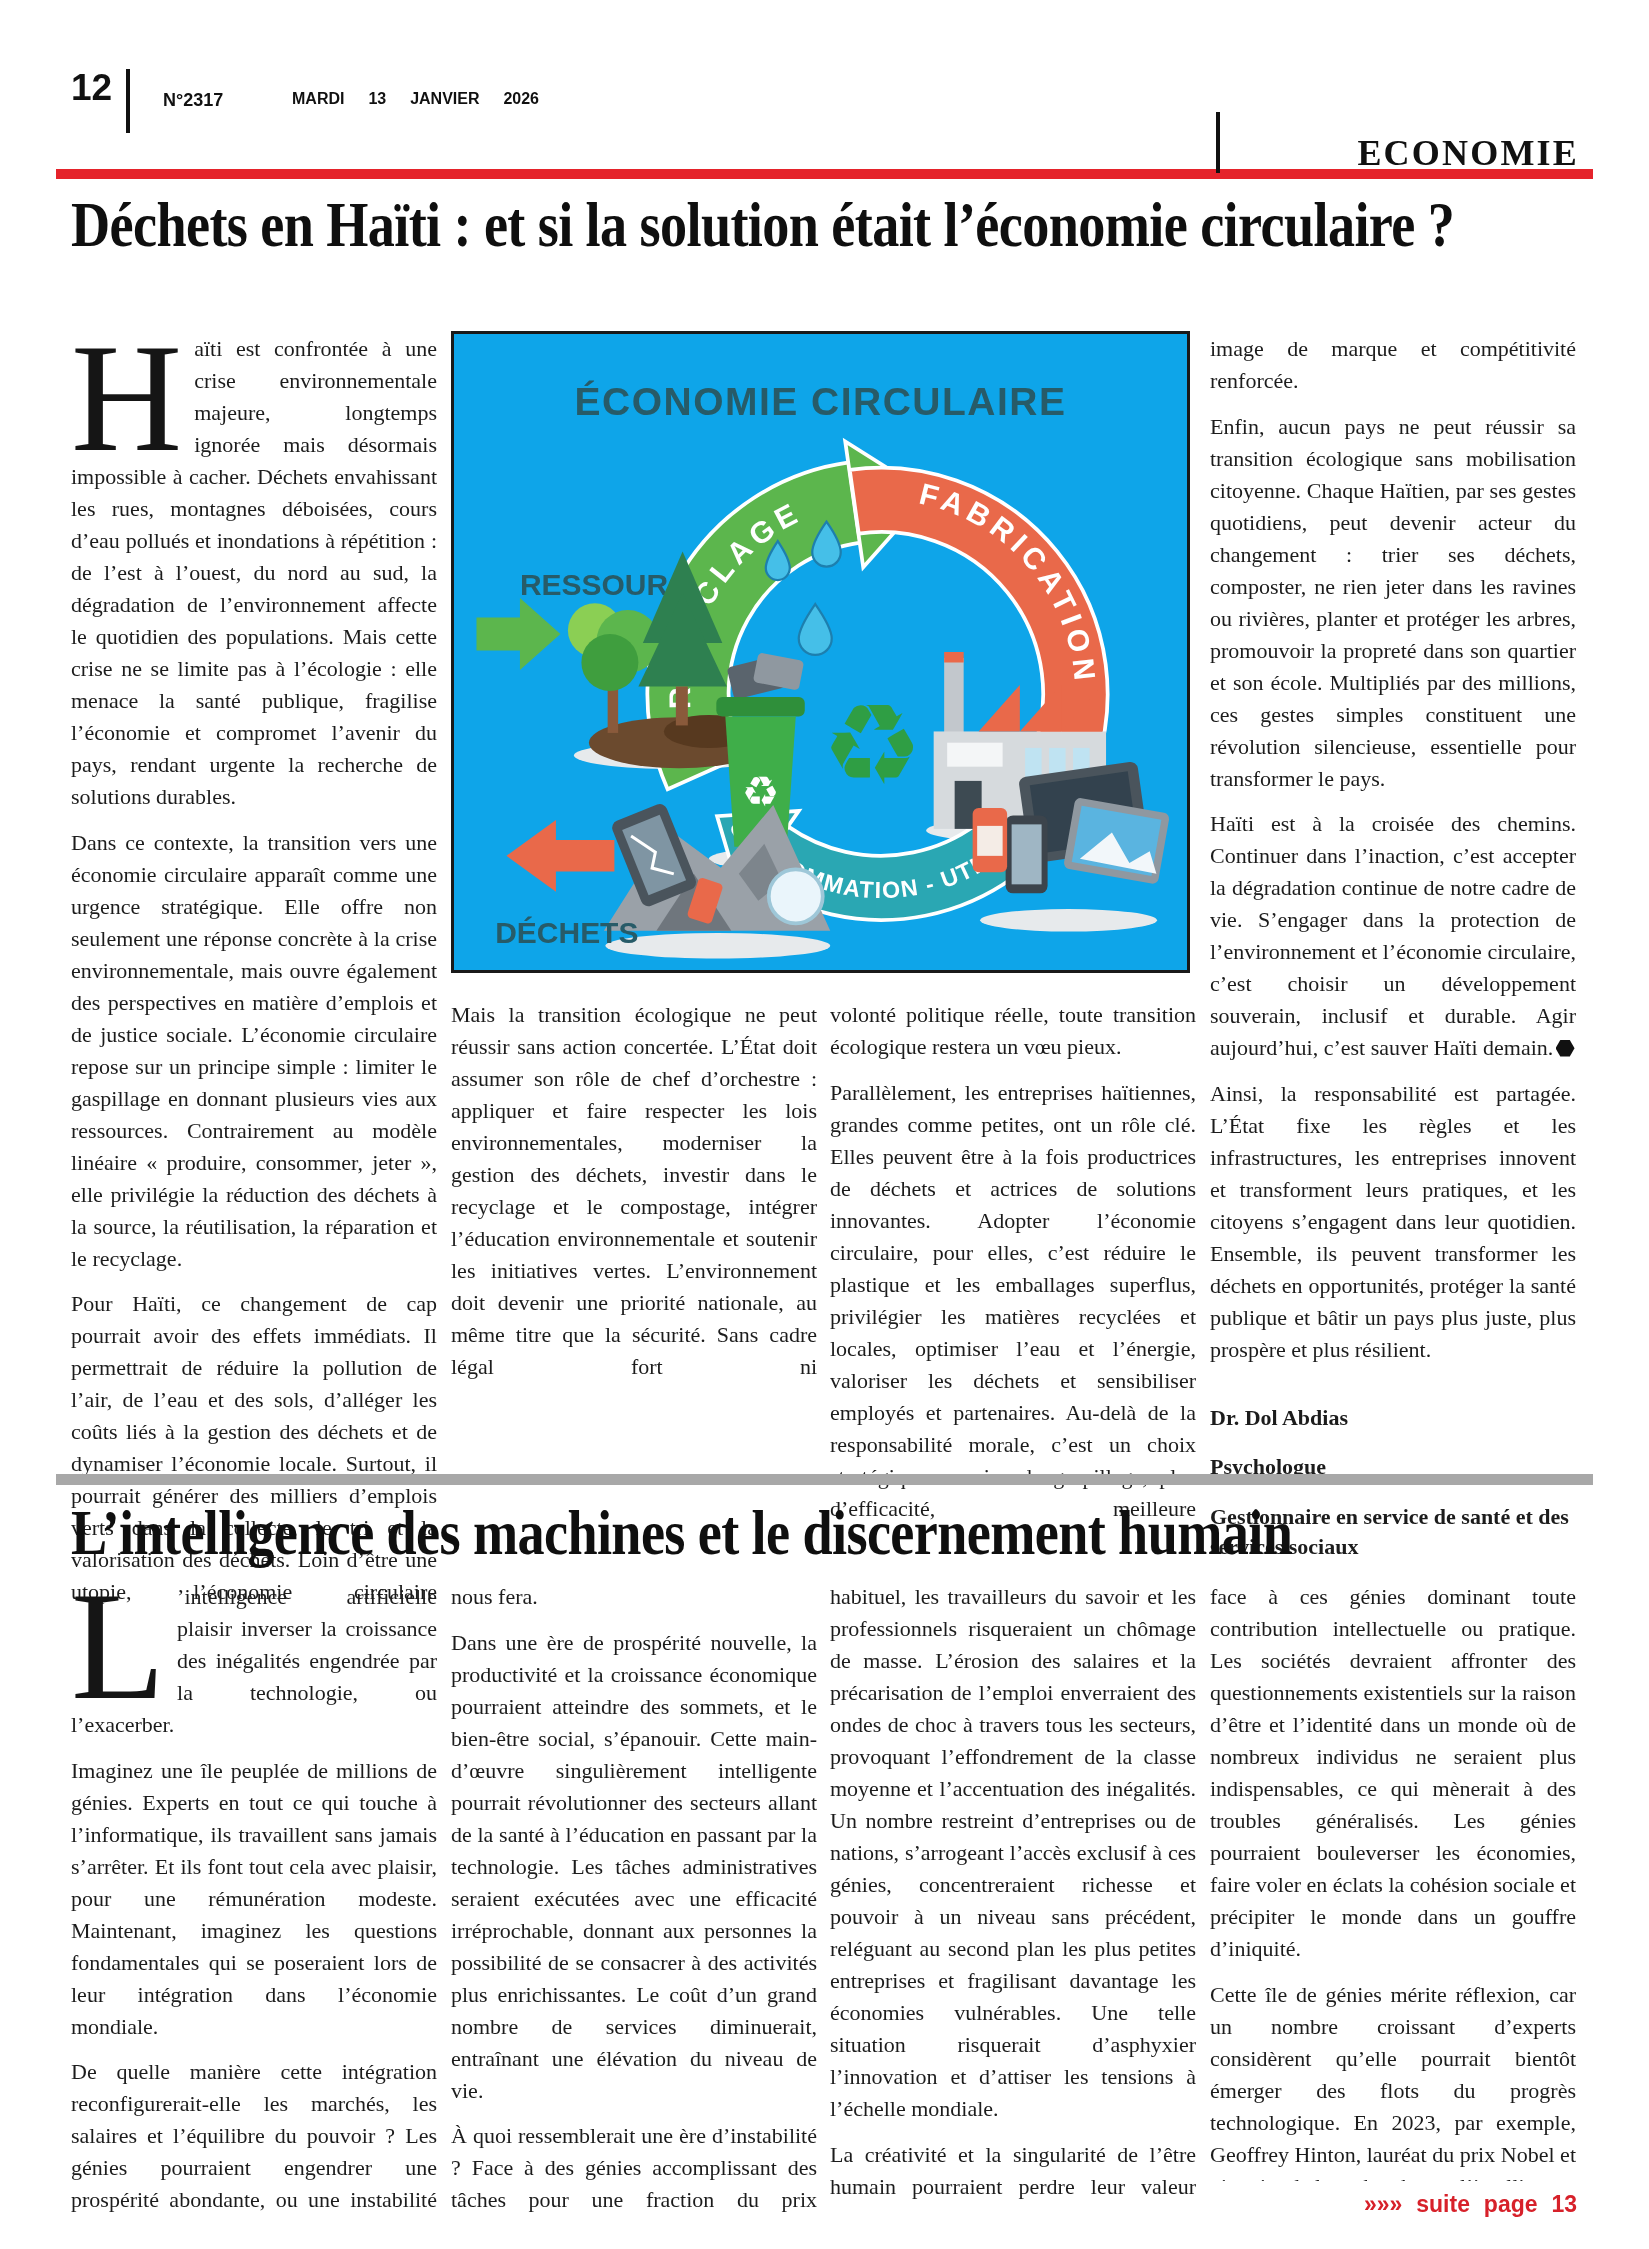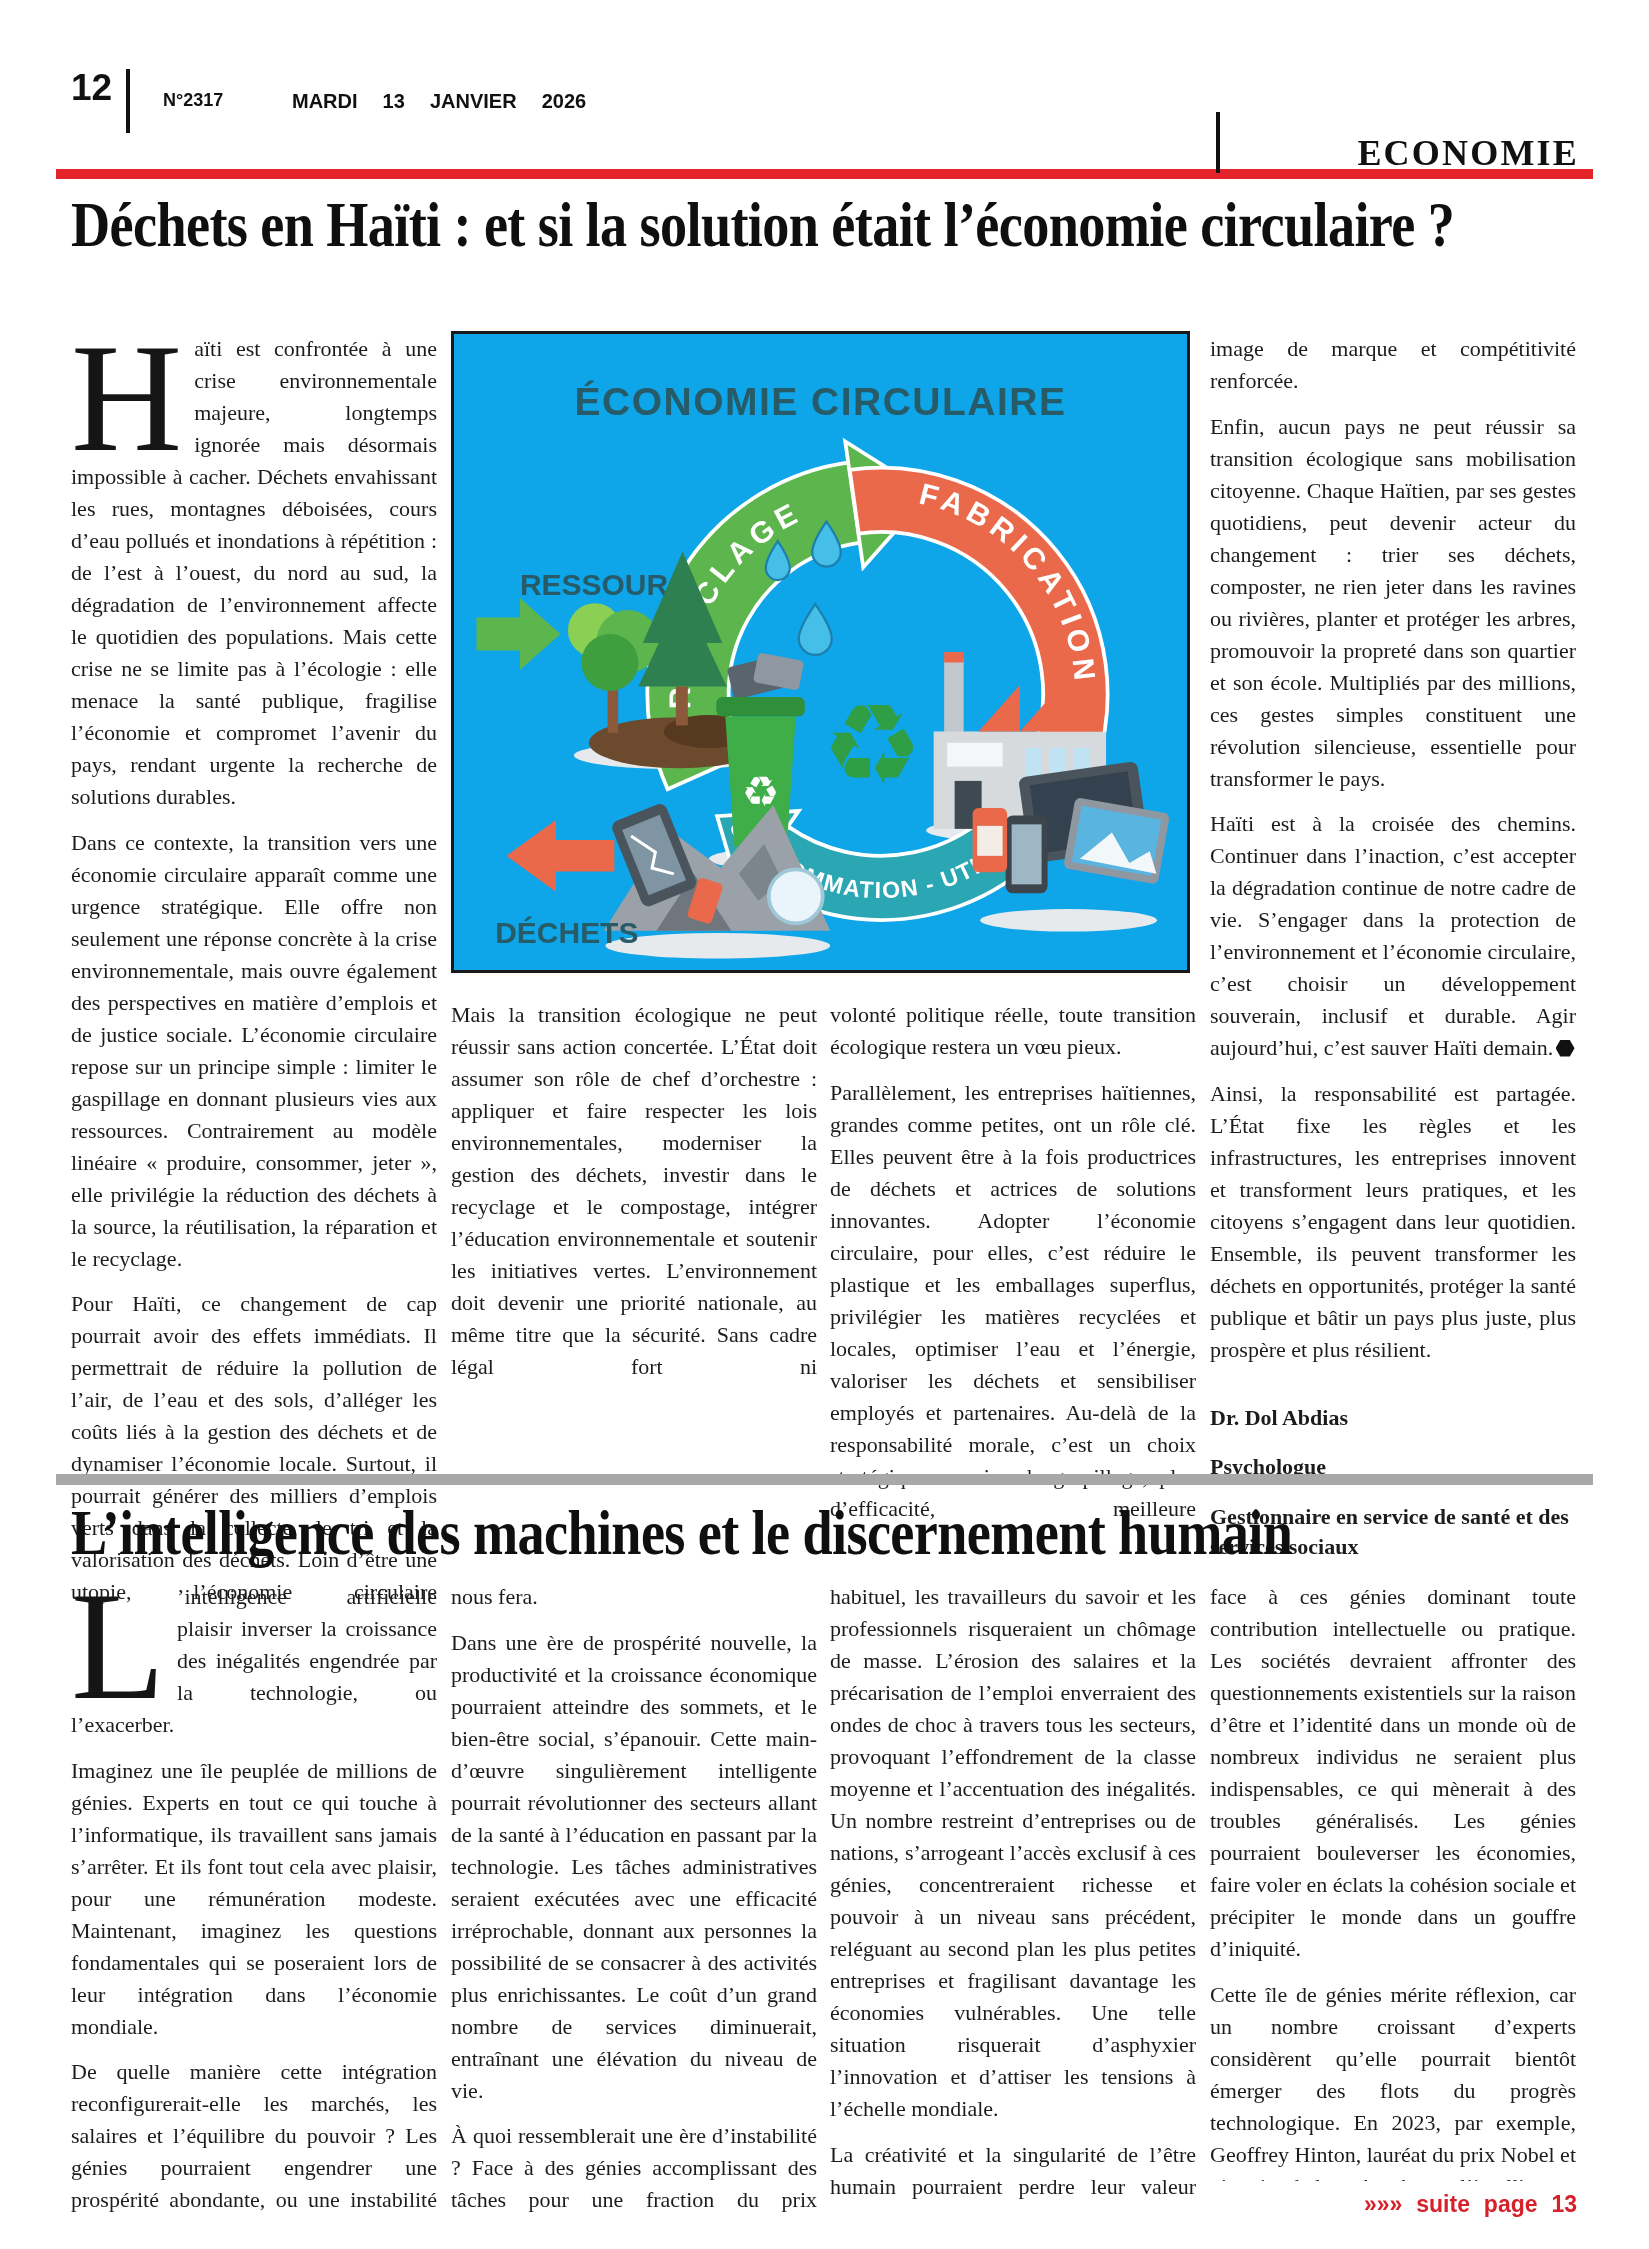--- a/index.html
+++ b/index.html
@@ -6,21 +6,21 @@
   .page{position:relative;width:1650px;height:2250px;background:#ffffff;overflow:hidden;
         font-family:"Liberation Serif","DejaVu Serif",serif;color:#1c1c1c;}
 
   
   .pagenum{position:absolute;left:71px;top:67px;font-family:"Liberation Sans",sans-serif;
            font-weight:700;font-size:37px;color:#111;}
   .pagenum-bar{position:absolute;left:126px;top:69px;width:3.7px;height:64px;background:#111;}
   .issue{position:absolute;left:163px;top:90px;font-family:"Liberation Sans",sans-serif;
          font-weight:700;font-size:18px;color:#111;}
   .date{position:absolute;left:292px;top:90px;font-family:"Liberation Sans",sans-serif;
-        font-weight:700;font-size:20px;color:#111;word-spacing:19.5px;}
+        font-weight:700;font-size:16px;color:#111;word-spacing:19.5px;}
   .banner{position:absolute;left:56px;top:126px;width:491px;height:46px;background:#e5232b;
           clip-path:polygon(0 0,88% 0,100% 100%,0 100%);}
   .banner span{display:block;padding-left:30px;line-height:45px;color:#fff;font-weight:700;
                font-size:33px;letter-spacing:0.7px;font-family:"Liberation Serif",serif;}
   .red-rule{position:absolute;left:56px;top:169px;width:1537px;height:9.7px;background:#e5232b;}
   .section-bar{position:absolute;left:1216px;top:112px;width:3.7px;height:61px;background:#111;}
   .section{position:absolute;right:71px;top:132px;font-family:"Liberation Serif",serif;
            font-weight:700;font-size:36px;letter-spacing:2.2px;color:#111;}
 
   

